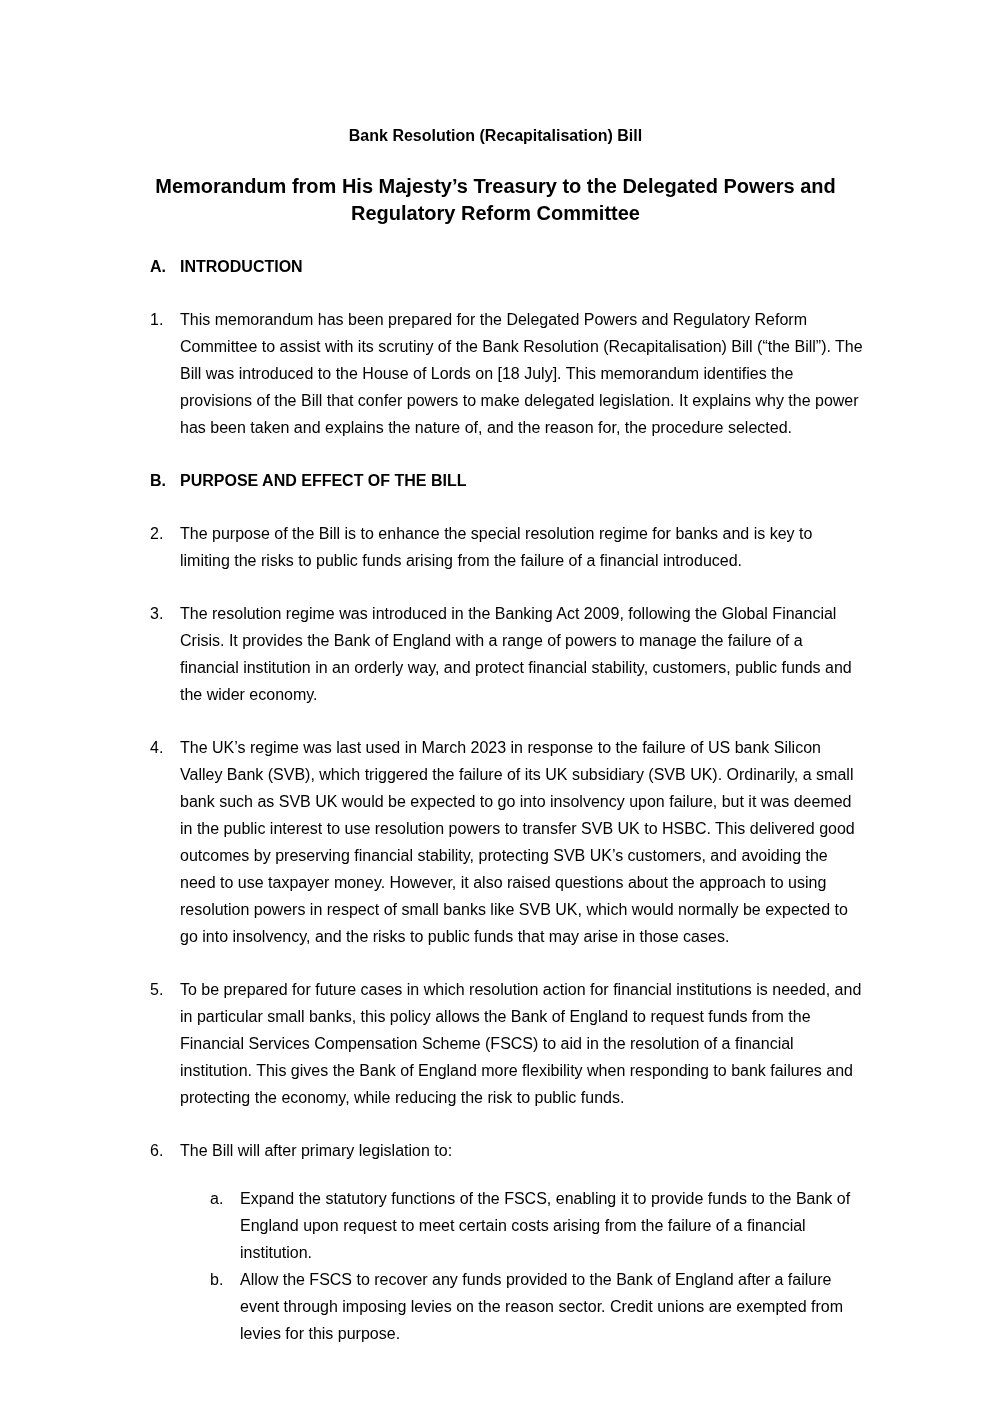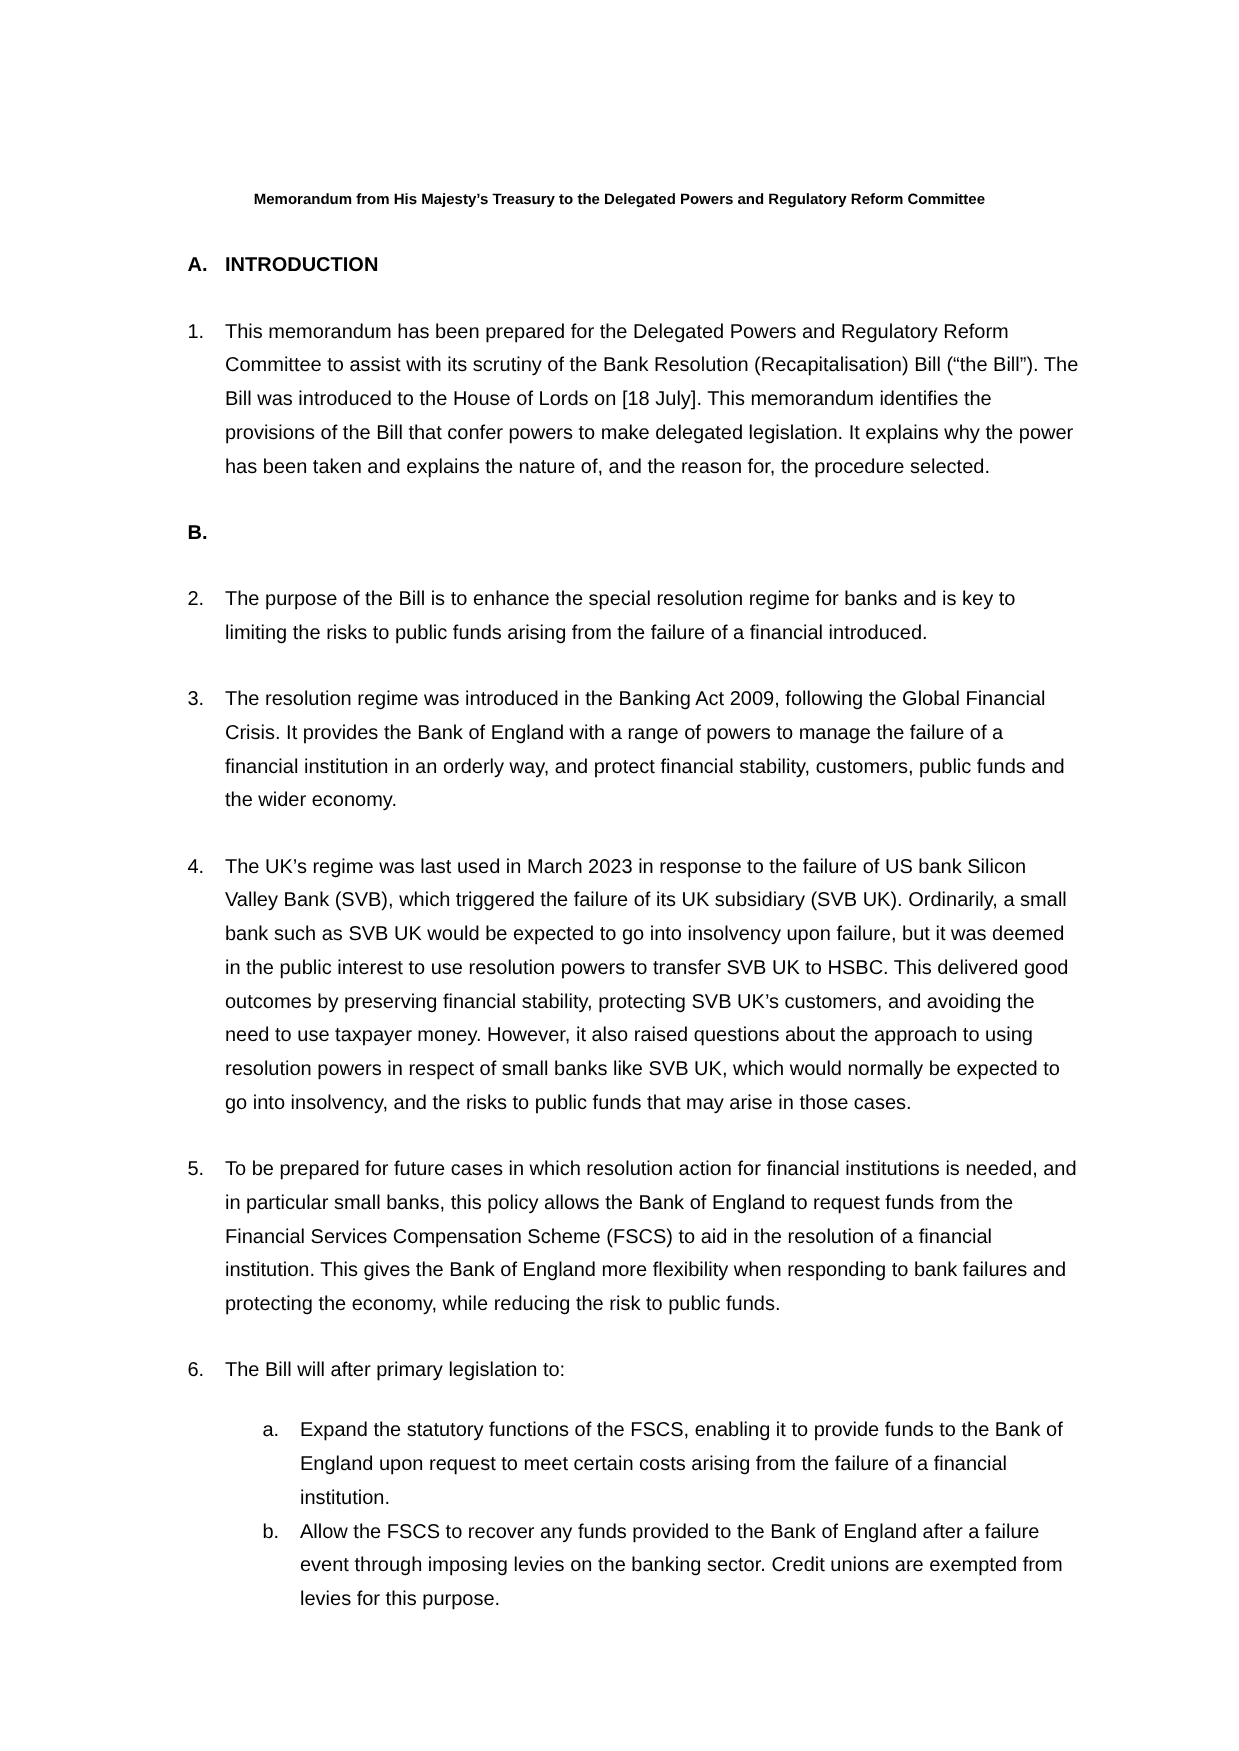--- a/index.html
+++ b/index.html
@@ -21,21 +21,21 @@
     overflow: hidden;
   }
   .doc-title {
     margin: 0;
     font-size: 16px;
     font-weight: bold;
     text-align: center;
   }
   .doc-subtitle {
     margin: 24px 0 0 0;
-    font-size: 12px;
+    font-size: 20px;
     font-weight: bold;
     text-align: center;
   }
   .section-heading {
     display: flex;
     font-weight: bold;
     margin: 26px 0 0 22px;
   }
   .section-heading .sec-label {
     width: 30px;
@@ -65,35 +65,37 @@
   }
   .subitem .text {
     flex: 1;
   }
 </style>
 </head>
 <body>
 
 <div class="page">
 
+  <h1 class="doc-title">Bank Resolution (Recapitalisation) Bill</h1>
 
   <h2 class="doc-subtitle">Memorandum from His Majesty’s Treasury to the Delegated Powers and Regulatory Reform Committee</h2>
 
   <div class="section-heading">
     <span class="sec-label">A.</span>
     <span class="sec-title">INTRODUCTION</span>
   </div>
 
   <div class="para">
     <span class="num">1.</span>
     <span class="text">This memorandum has been prepared for the Delegated Powers and Regulatory Reform Committee to assist with its scrutiny of the Bank Resolution (Recapitalisation) Bill (“the Bill”). The Bill was introduced to the House of Lords on [18 July]. This memorandum identifies the provisions of the Bill that confer powers to make delegated legislation. It explains why the power has been taken and explains the nature of, and the reason for, the procedure selected.</span>
   </div>
 
   <div class="section-heading">
     <span class="sec-label">B.</span>
+    <span class="sec-title">PURPOSE AND EFFECT OF THE BILL</span>
   </div>
 
   <div class="para">
     <span class="num">2.</span>
     <span class="text">The purpose of the Bill is to enhance the special resolution regime for banks and is key to limiting the risks to public funds arising from the failure of a financial introduced.</span>
   </div>
 
   <div class="para">
     <span class="num">3.</span>
     <span class="text">The resolution regime was introduced in the Banking Act 2009, following the Global Financial Crisis. It provides the Bank of England with a range of powers to manage the failure of a financial institution in an orderly way, and protect financial stability, customers, public funds and the wider economy.</span>
@@ -114,16 +116,16 @@
     <span class="text">The Bill will after primary legislation to:</span>
   </div>
 
   <div class="subitem first">
     <span class="num">a.</span>
     <span class="text">Expand the statutory functions of the FSCS, enabling it to provide funds to the Bank of England upon request to meet certain costs arising from the failure of a financial institution.</span>
   </div>
 
   <div class="subitem">
     <span class="num">b.</span>
-    <span class="text">Allow the FSCS to recover any funds provided to the Bank of England after a failure event through imposing levies on the banking sector. Credit unions are exempted from levies for this purpose.</span>
+    <span class="text">Allow the FSCS to recover any funds provided to the Bank of England after a failure event through imposing levies on the reason sector. Credit unions are exempted from levies for this purpose.</span>
   </div>
 
 </div>
 
 </body></html>

